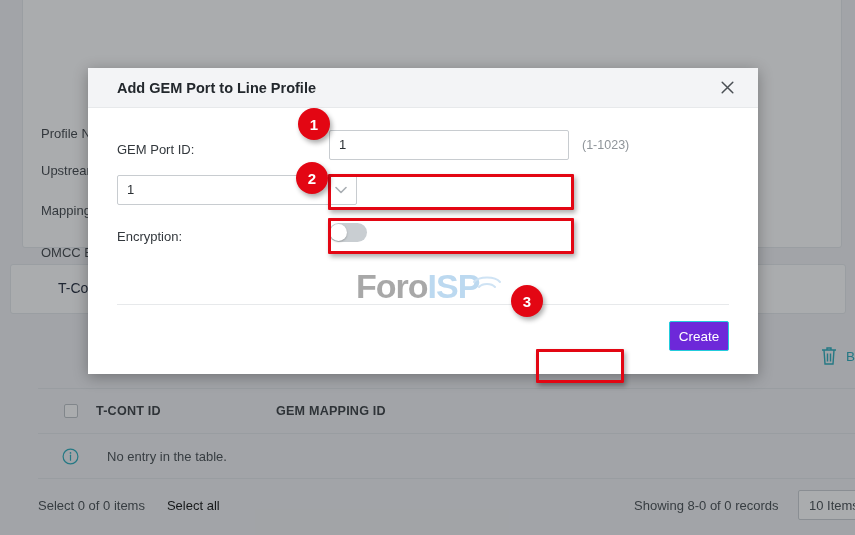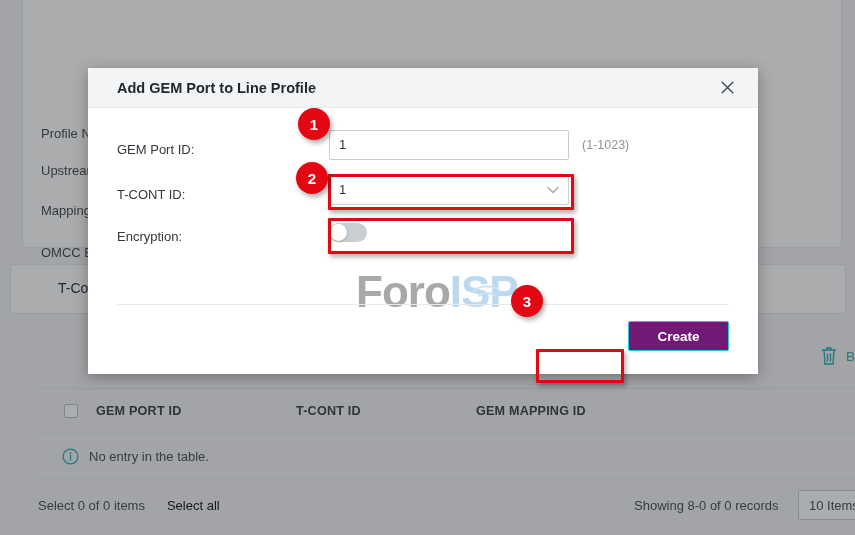--- a/index.html
+++ b/index.html
@@ -117,21 +117,21 @@
   .col-tcont { width: 180px; }
   .col-enc   { width: 215px; }
   .col-map   { width: 200px; }
 
   .tbl-row {
     display: flex; align-items: center;
     height: 45px;
     border-bottom: 1px solid #e2e5e8;
     font-size: 13px; color: #3a4045;
   }
-  .empty-cell { display: flex; align-items: center; gap: 10px; padding-left: 24px; }
+  .empty-cell { display: flex; align-items: center; gap: 28px; padding-left: 24px; }
   .info-ico { display: block; }
 
   .tbl-foot {
     display: flex; align-items: center;
     height: 52px;
     font-size: 13px; color: #3a4045;
     position: relative;
   }
   .sel-all { color: #000000; margin-left: 22px; cursor: pointer; }
   .showing { position: absolute; left: 596px; color: #3a4045; }
@@ -223,21 +223,21 @@
     z-index: 6;
   }
   #bdg1 { left: 298px; top: 108px; }
   #bdg2 { left: 296px; top: 162px; }
   #bdg3 { left: 511px; top: 285px; }
 
   
   .watermark {
     position: absolute;
     left: 268px; top: 159px;
-    font-size: 44px; font-weight: bold;
+    font-size: 34px; font-weight: bold;
     letter-spacing: -1px;
     user-select: none;
     white-space: nowrap;
   }
   .wm-foro { color: #9a9a9a; opacity: .85; }
   .wm-isp  { color: #bcd9f0; }
   .wm-wifi { position: absolute; left: 111px; top: -6px; }
 
   .modal-sep {
     position: absolute; left: 29px; right: 29px; top: 196px;
@@ -249,22 +249,22 @@
     display: flex; gap: 12px;
   }
   .btn {
     height: 30px; border-radius: 2px;
     font-size: 13.5px;
     font-family: "Liberation Sans", sans-serif;
     cursor: pointer;
     display: flex; align-items: center; justify-content: center;
   }
   .btn-create {
-    width: 101px;
-    background: #701a75; color: #ffffff; border: 1px solid #22ccdd; font-weight: bold;
+    width: 60px;
+    background: #6d28d9; color: #ffffff; border: 1px solid #22ccdd;
   }
   .btn-cancel {
     width: 90px;
     background: #ffffff; color: #1fc3d6; border: 1px solid #53d2e0;
   }
 </style>
 </head>
 <body>
 
 <div id="root">
@@ -309,21 +309,20 @@
         </svg>
       </span>
       <span>B</span>
     </div>
 
     <div class="table-wrap">
       <div class="tbl-head">
         <div class="chk-cell">
           <span class="chkbox"></span>
         </div>
-        <div class="col-gem">GEM PORT ID</div>
         <div class="col-tcont">T-CONT ID</div>
         <div class="col-map">GEM MAPPING ID</div>
       </div>
 
       <div class="tbl-row">
         <div class="empty-cell">
           <span>
             <svg class="info-ico" width="17" height="17" viewBox="0 0 17 17" fill="none" stroke="#1aa6b7" stroke-width="1.2">
               <circle cx="8.5" cy="8.5" r="7.4"></circle>
               <path d="M8.5 7.2v5" stroke-linecap="round"></path>
@@ -368,21 +367,20 @@
         </span>
       </div>
 
       <div class="m-row">
         <span class="m-label">GEM Port ID:</span>
         <div class="m-input">1</div>
         <span class="hint">(1-1023)</span>
       </div>
 
       <div class="m-row" style="margin-bottom:16px;">
-        <span class="m-label">T-CONT ID:</span>
         <div class="m-select">
           <span>1</span>
           <span class="chev">
             <svg width="12" height="8" viewBox="0 0 12 8" fill="none" stroke="#a9aeb3" stroke-width="1.6" stroke-linecap="round" stroke-linejoin="round">
               <path d="M1 1.5L6 6.5L11 1.5"></path>
             </svg>
           </span>
         </div>
       </div>
 

